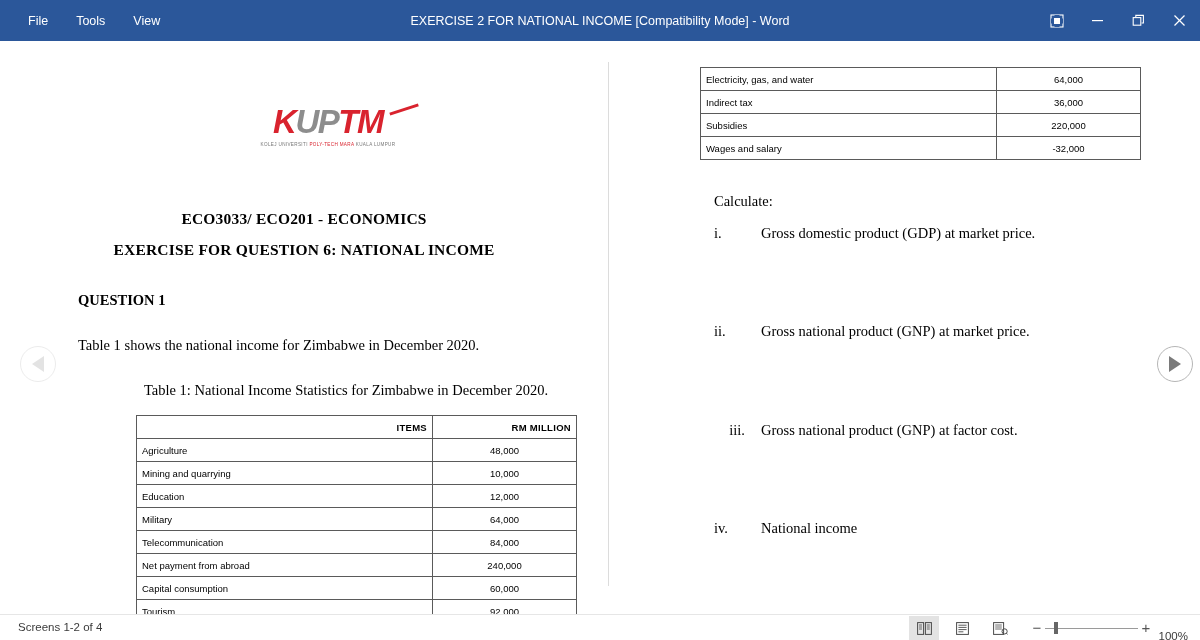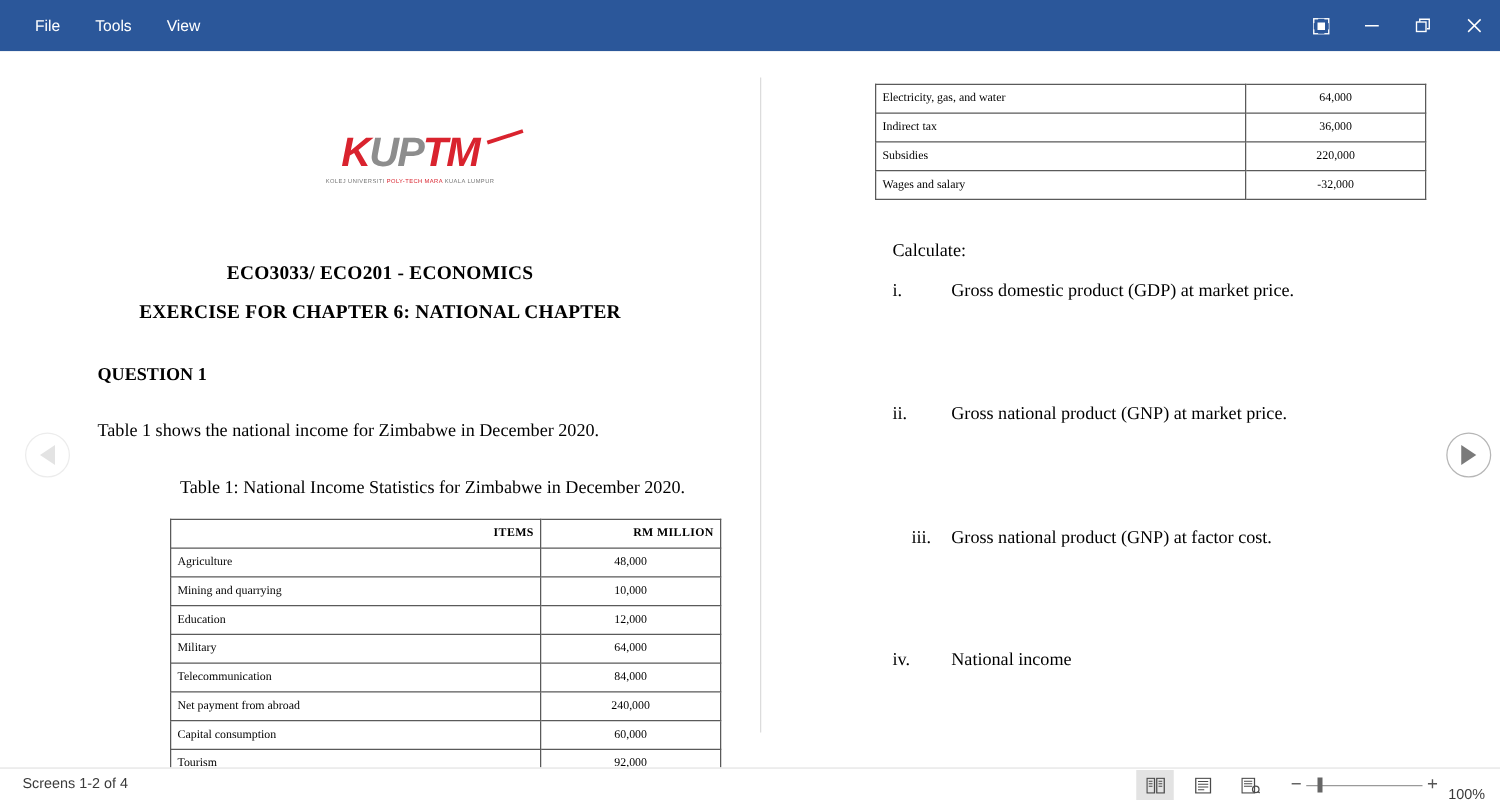--- a/index.html
+++ b/index.html
@@ -128,21 +128,21 @@
   }
   .doc-p {
     position: absolute;
     font-size: 14.5px;
   }
 
   
   table.doc-table {
     position: absolute;
     border-collapse: collapse;
-    font-family: Liberation Serif, serif;
+    font-family: Liberation Sans, sans-serif;
     table-layout: fixed;
   }
   table.doc-table td, table.doc-table th {
     border: 1px solid #5a5a5a;
     font-weight: normal;
     font-size: 9.5px;
     padding: 3px 5px;
     height: 23px;
     vertical-align: middle;
   }
@@ -255,20 +255,21 @@
 
 <div id="app">
 
   <div class="titlebar">
     <div class="menu-group">
       <div class="menu-item">File</div>
       <div class="menu-item">Tools</div>
       <div class="menu-item">View</div>
     </div>
 
+    <div class="title-center">EXERCISE  2 FOR NATIONAL INCOME [Compatibility Mode]  -  Word</div>
 
     <div class="winbtns">
       <div class="winbtn">
         <svg width="14" height="14" viewBox="0 0 14 14">
           <rect x="1" y="1" width="12" height="12" fill="none" stroke="#ffffff" stroke-width="1.1"></rect>
           <rect x="4" y="4" width="6" height="6" fill="#ffffff"></rect>
           <rect x="1" y="4.5" width="2" height="5" fill="#2b579a"></rect>
           <rect x="11" y="4.5" width="2" height="5" fill="#2b579a"></rect>
           <rect x="4.5" y="1" width="5" height="2" fill="#2b579a"></rect>
           <rect x="4.5" y="11" width="5" height="2" fill="#2b579a"></rect>
@@ -299,21 +300,21 @@
     <div class="page-divider"></div>
 
     <div class="page page-left">
 
       <div class="logo-wrap">
         <div class="logo-mark"><span class="logo-k">K</span><span class="logo-u">U</span><span class="logo-p">P</span><span class="logo-t">T</span><span class="logo-m">M</span><span class="logo-slash"></span></div>
         <div class="logo-tag"><span>KOLEJ UNIVERSITI </span><span class="hl">POLY-TECH MARA</span><span> KUALA LUMPUR</span></div>
       </div>
 
       <div class="doc-h1" style="top:169px;">ECO3033/ ECO201 - ECONOMICS</div>
-      <div class="doc-h1" style="top:200px;">EXERCISE FOR CHAPTER 6: NATIONAL CHAPTER</div>
+      <div class="doc-h1" style="top:200px;">EXERCISE FOR QUESTION 6: NATIONAL INCOME</div>
 
       <div class="doc-q" style="left:78px; top:251px;">QUESTION 1</div>
 
       <div class="doc-p" style="left:78px; top:296px;">Table 1 shows the national income for Zimbabwe in December 2020.</div>
 
       <div class="doc-p" style="left:144px; top:341px;">Table 1: National Income Statistics for Zimbabwe in December 2020.</div>
 
       <table class="doc-table" style="left:136px; top:374px; width:440px;">
         <colgroup>
             <col style="width:296px;">

